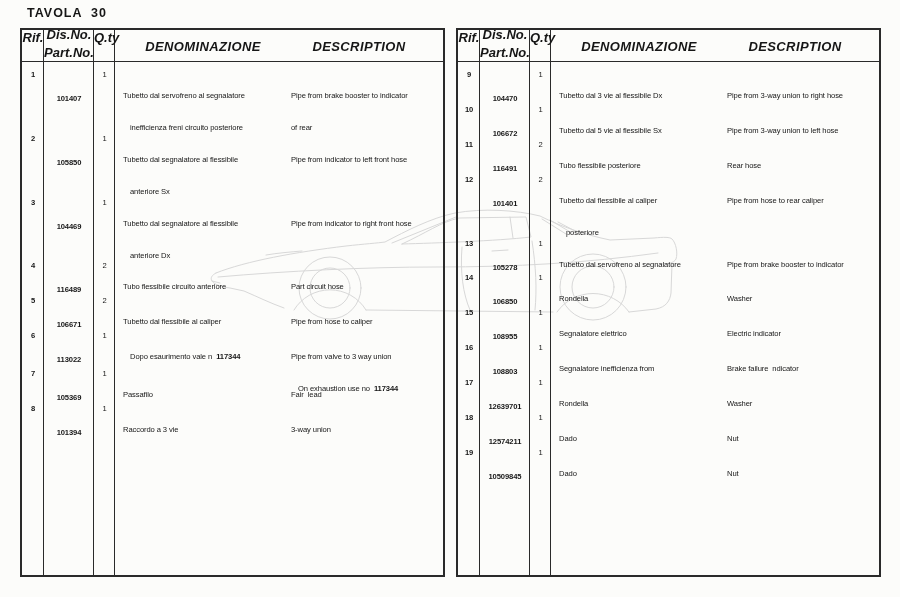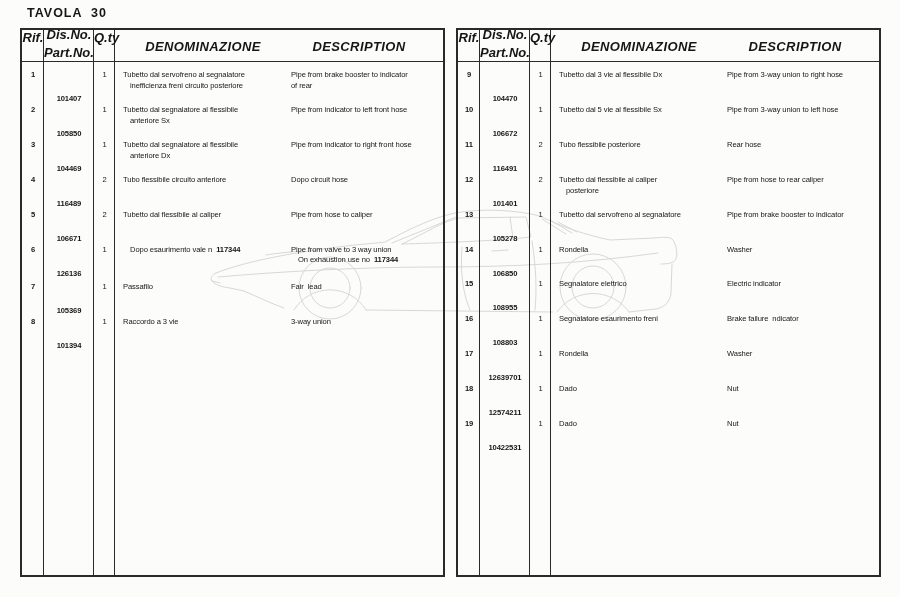--- a/index.html
+++ b/index.html
@@ -36,21 +36,21 @@
     position:absolute;top:31px;left:0;right:0;padding-top:9px;
     font-size:7.6px;line-height:10.9px;letter-spacing:-.1px;
   }
   .row{display:flex;}
   .c-rif{width:22px;text-align:center;font-weight:bold;}
   .c-part{width:50px;text-align:center;font-weight:bold;margin-top:24px;}
   .c-qty{width:21px;text-align:center;}
   .c-rest{flex:1;position:relative;}
   .c-denom{padding-left:8px;}
   .c-desc{position:absolute;left:176px;top:0;right:1px;}
-  .ln{white-space:pre;}
+  .ln{white-space:pre;margin-top:21px;}
   .ind{padding-left:7px;}
   .bold{font-weight:bold;}
 </style>
 </head>
 <body>
 
 <div class="page">
 
   <div class="title">TAVOLA  30</div>
 
@@ -149,40 +149,40 @@
         </div>
         <div class="row">
           <div class="c-rif">4</div>
           <div class="c-part">116489</div>
           <div class="c-qty">2</div>
           <div class="c-rest">
             <div class="c-denom">
               <div class="ln"><span>Tubo flessibile circuito anteriore</span></div>
             </div>
             <div class="c-desc">
-              <div class="ln"><span>Dopo circuit hose</span></div>
+              <div class="ln"><span>Part circuit hose</span></div>
             </div>
           </div>
         </div>
         <div class="row">
           <div class="c-rif">5</div>
           <div class="c-part">106671</div>
           <div class="c-qty">2</div>
           <div class="c-rest">
             <div class="c-denom">
               <div class="ln"><span>Tubetto dal flessibile al caliper</span></div>
             </div>
             <div class="c-desc">
               <div class="ln"><span>Pipe from hose to caliper</span></div>
             </div>
           </div>
         </div>
         <div class="row">
           <div class="c-rif">6</div>
-          <div class="c-part">126136</div>
+          <div class="c-part">113022</div>
           <div class="c-qty">1</div>
           <div class="c-rest">
             <div class="c-denom">
               <div class="ln ind"><span>Dopo esaurimento vale n  </span><span class="bold">117344</span></div>
             </div>
             <div class="c-desc">
               <div class="ln"><span>Pipe from valve to 3 way union</span></div>
               <div class="ln ind"><span>On exhaustion use no  </span><span class="bold">117344</span></div>
             </div>
           </div>
@@ -324,21 +324,21 @@
               <div class="ln"><span>Electric indicator</span></div>
             </div>
           </div>
         </div>
         <div class="row">
           <div class="c-rif">16</div>
           <div class="c-part">108803</div>
           <div class="c-qty">1</div>
           <div class="c-rest">
             <div class="c-denom">
-              <div class="ln"><span>Segnalatore esaurimento freni</span></div>
+              <div class="ln"><span>Segnalatore inefficienza from</span></div>
             </div>
             <div class="c-desc">
               <div class="ln"><span>Brake failure  ndicator</span></div>
             </div>
           </div>
         </div>
         <div class="row">
           <div class="c-rif">17</div>
           <div class="c-part">12639701</div>
           <div class="c-qty">1</div>
@@ -359,21 +359,21 @@
             <div class="c-denom">
               <div class="ln"><span>Dado</span></div>
             </div>
             <div class="c-desc">
               <div class="ln"><span>Nut</span></div>
             </div>
           </div>
         </div>
         <div class="row">
           <div class="c-rif">19</div>
-          <div class="c-part">10422531</div>
+          <div class="c-part">10509845</div>
           <div class="c-qty">1</div>
           <div class="c-rest">
             <div class="c-denom">
               <div class="ln"><span>Dado</span></div>
             </div>
             <div class="c-desc">
               <div class="ln"><span>Nut</span></div>
             </div>
           </div>
         </div>

